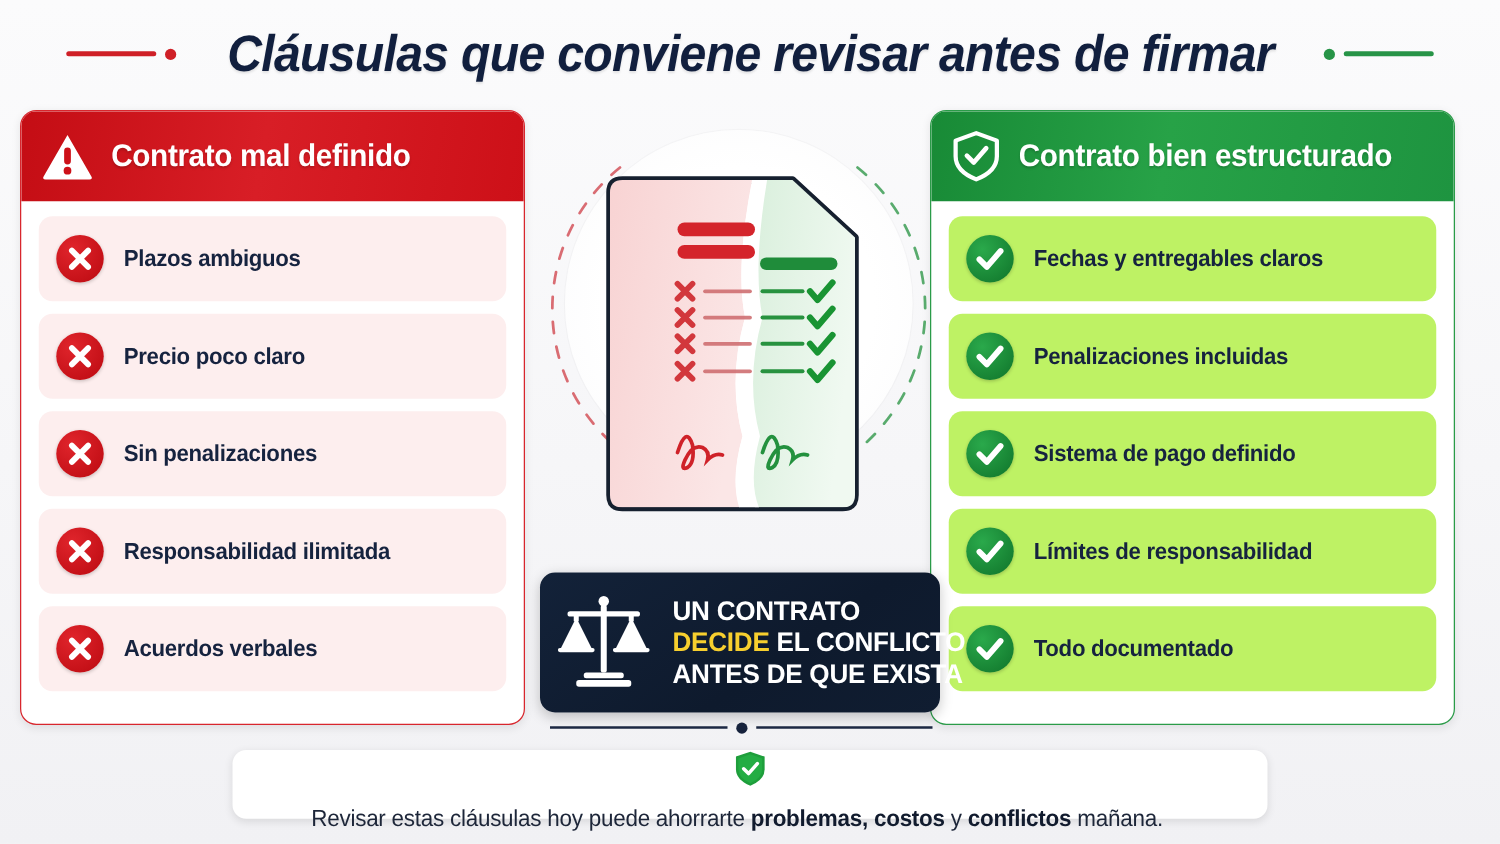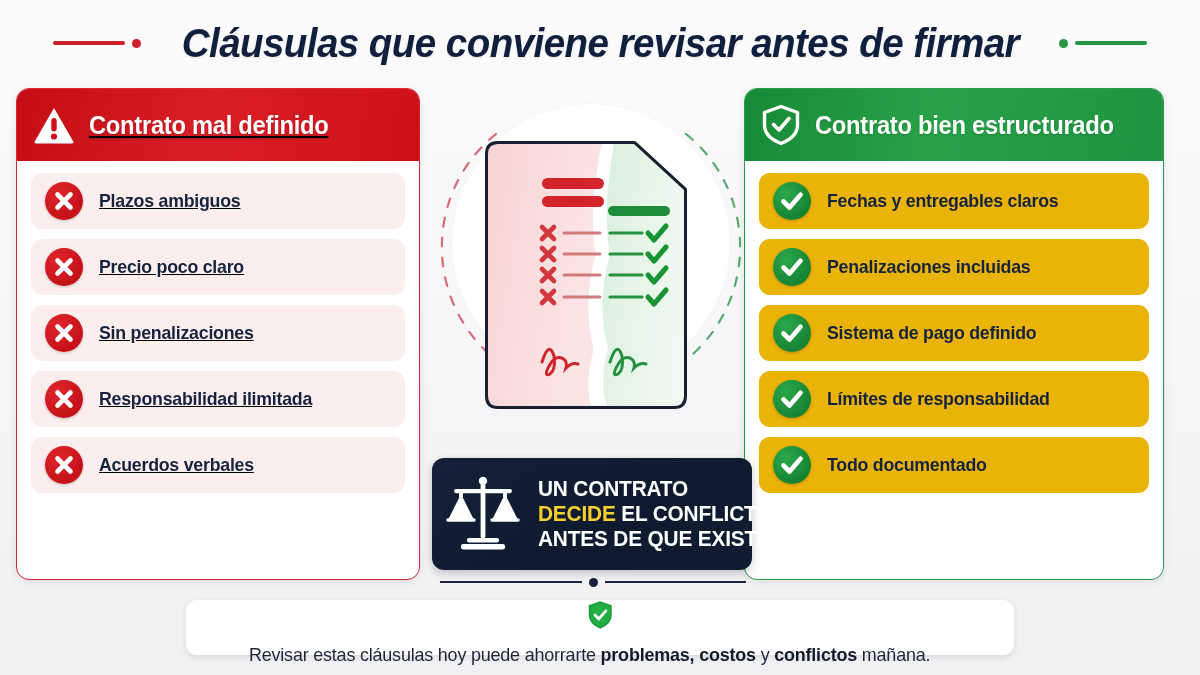--- a/index.html
+++ b/index.html
@@ -34,21 +34,21 @@
     text-shadow: 0 1px 2px rgba(0,0,0,0.10);
   }
 
   
   .panel {
     position: absolute; top: 88px; height: 492px;
     border-radius: 13px; overflow: hidden;
     background: #ffffff;
     box-shadow: 0 2px 8px rgba(0,0,0,0.09);
   }
-  #panel-bad  { left: 16px;  width: 404px; border: 1.6px solid #d8262d; text-decoration: underline; }
+  #panel-bad  { left: 16px;  width: 404px; border: 1.6px solid #d8262d; }
   #panel-good { left: 744px; width: 420px; border: 1.6px solid #2a9b48; }
 
   .panel-header {
     height: 72px; display: flex; align-items: center; gap: 14px;
     padding: 0 16px;
   }
   #panel-bad .panel-header {
     background: linear-gradient(100deg,#c40d14 0%,#d81e26 48%,#cd1018 100%);
   }
   #panel-good .panel-header {
@@ -56,25 +56,25 @@
   }
   .panel-header-title {
     color: #fff; font-size: 25px; font-weight: 700;
     letter-spacing: -0.3px; white-space: nowrap;
     transform: scaleX(0.95); transform-origin: left center;
     text-shadow: 0 1px 2px rgba(0,0,0,0.18);
   }
 
   .panel-body { padding: 12px 14px; display: flex; flex-direction: column; gap: 10px; }
   .row {
-    height: 56px; border-radius: 11px;
+    height: 68px; border-radius: 11px;
     display: flex; align-items: center; gap: 16px; padding: 0 14px;
   }
   #panel-bad  .row { background: #fdeeee; }
-  #panel-good .row { background: #eab308; }
+  #panel-good .row { background: #bef264; }
 
   .badge { width: 38px; height: 38px; border-radius: 50%;
            flex: 0 0 38px; position: relative;
            box-shadow: 0 1px 3px rgba(0,0,0,0.22); }
   .badge.x { background: radial-gradient(circle at 34% 30%,#e0252c,#c30f16 78%); }
   .badge.c { background: radial-gradient(circle at 34% 30%,#2aa94b,#157f31 78%); }
   .badge svg { position: absolute; inset: 0; width: 38px; height: 38px; }
 
   .row-label {
     font-size: 18.5px; font-weight: 700; color: #16233f;

